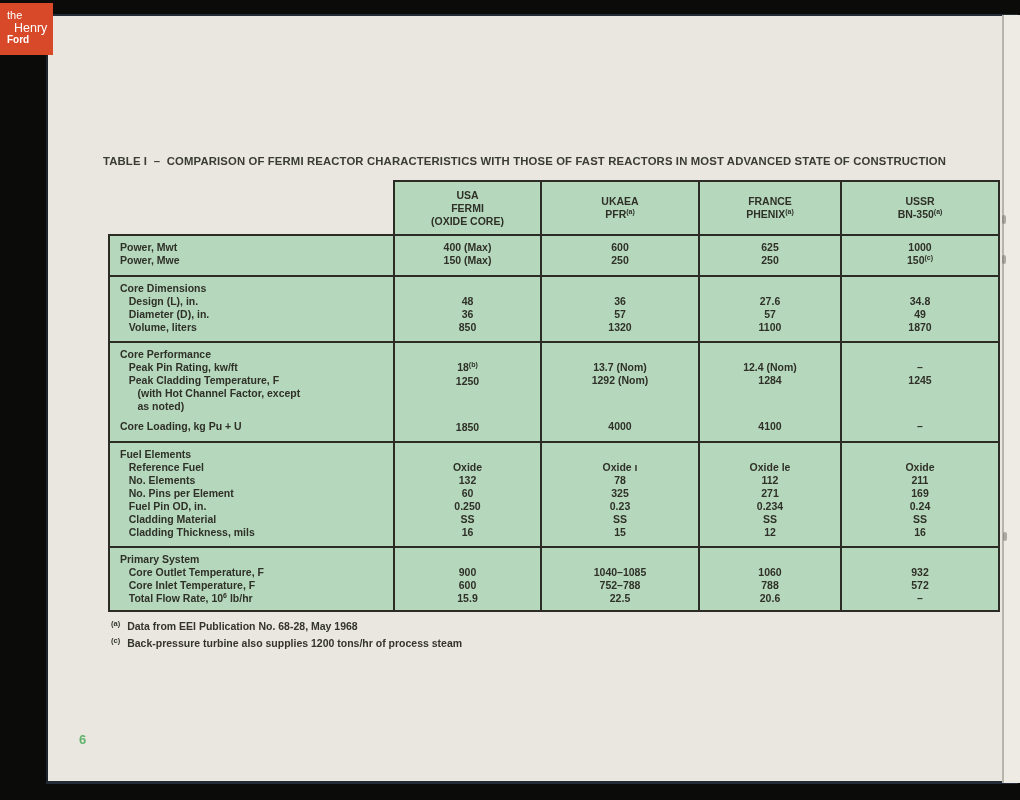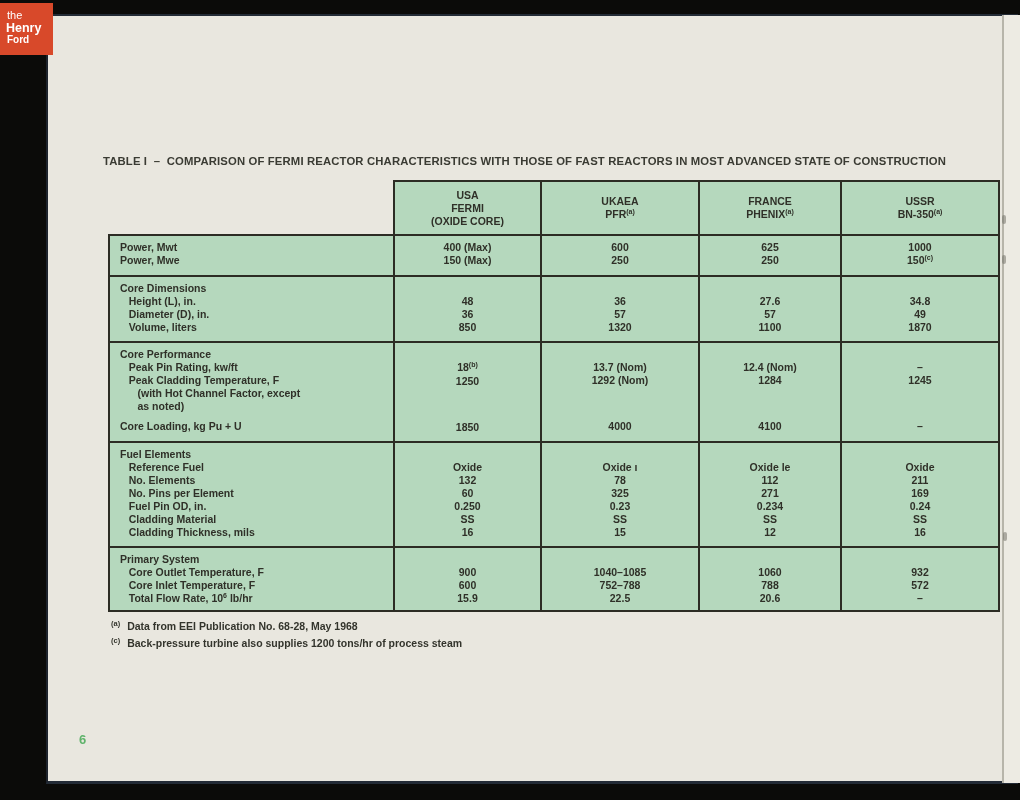--- a/index.html
+++ b/index.html
@@ -28,21 +28,21 @@
   .edge-mark{position:absolute;width:4px;height:9px;background:#75736a;opacity:.55;border-radius:2px;}
   .edge-mark.m1{left:1002px;top:215px;}
   .edge-mark.m2{left:1002px;top:255px;}
   .edge-mark.m3{left:1003px;top:532px;}
   
   .logo{
     position:absolute;left:0;top:3px;width:53px;height:52px;
     background:#d8492a;color:#ffffff;line-height:1;
   }
   .logo .l1{position:absolute;left:7px;top:7px;font-size:11px;font-weight:400;}
-  .logo .l2{position:absolute;left:6px;top:19px;font-size:12.5px;font-weight:700;}
+  .logo .l2{position:absolute;left:14px;top:19px;font-size:12.5px;font-weight:400;}
   .logo .l3{position:absolute;left:7px;top:32px;font-size:10px;font-weight:700;}
   
   .title{
     position:absolute;left:55px;top:139px;width:900px;
     font-size:11.3px;font-weight:700;color:#3a3b33;
     letter-spacing:.15px;white-space:pre;
   }
   
   table.tbl{
     position:absolute;left:60px;top:164px;width:890px;
@@ -124,21 +124,21 @@
               <div class="ln">250</div>
             </td>
         <td>
               <div class="ln">1000</div>
               <div class="ln">150<sup>(c)</sup></div>
             </td>
       </tr>
       <tr>
         <td class="stub">
               <div class="ln">Core Dimensions</div>
-              <div class="ln">   Height (L), in.</div>
+              <div class="ln">   Design (L), in.</div>
               <div class="ln">   Diameter (D), in.</div>
               <div class="ln">   Volume, liters</div>
             </td>
         <td>
               <div class="ln">&nbsp;</div>
               <div class="ln">48</div>
               <div class="ln">36</div>
               <div class="ln">850</div>
             </td>
         <td>

